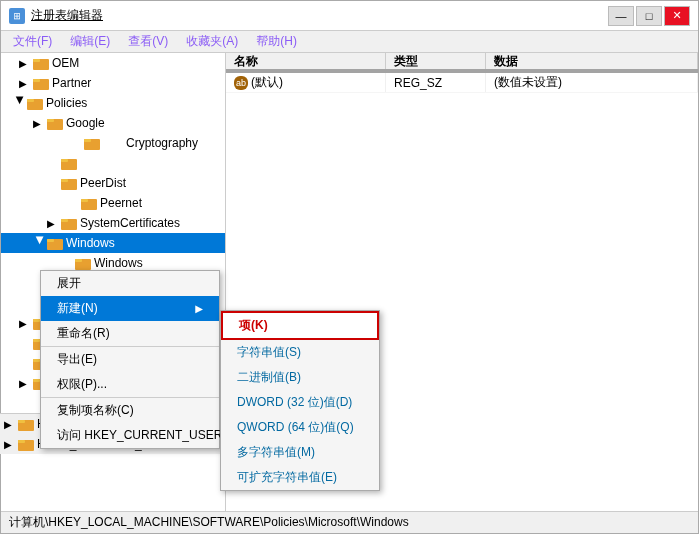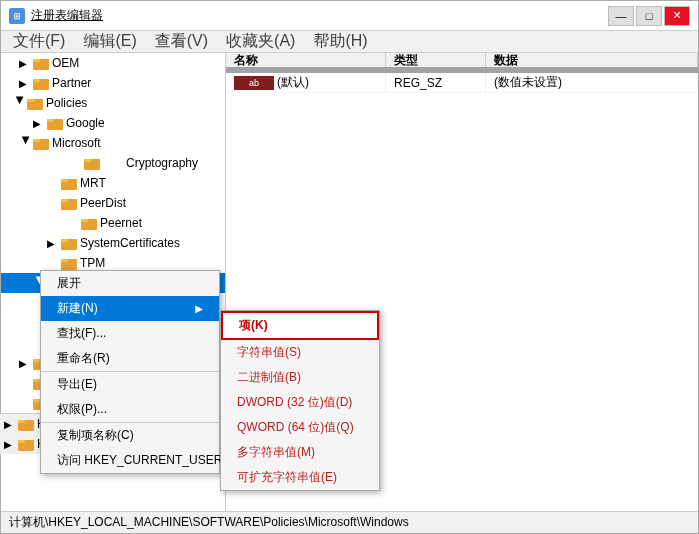--- a/index.html
+++ b/index.html
@@ -78,22 +78,22 @@
       display: flex;
       align-items: center;
       padding: 0 4px;
       border-bottom: 1px solid #ccc;
       gap: 2px;
     }
 
     .menu-item {
       padding: 2px 8px;
       cursor: pointer;
-      font-size: 16px;
-      color: #404040;
+      font-size: 12px;
+      color: #8b5cf6;
     }
 
     
     .main-area {
       display: flex;
       flex: 1;
       overflow: hidden;
     }
 
     
@@ -138,21 +138,21 @@
       flex: 1;
       background: #fff;
       display: flex;
       flex-direction: column;
       overflow: hidden;
     }
 
     .content-header {
       display: flex;
       background: #f0f0f0;
-      border-bottom: 6px solid #a3a3a3;
+      border-bottom: 4px solid #a3a3a3;
       height: 20px;
     }
 
     .content-col {
       padding: 2px 8px;
       font-size: 12px;
       font-weight: bold;
       border-right: 1px solid #ccc;
       display: flex;
       align-items: center;
@@ -231,21 +231,21 @@
       background: #f5f5f5;
       border: 1px solid #aaa;
       box-shadow: 2px 2px 6px rgba(0,0,0,0.3);
       z-index: 101;
       font-size: 12px;
     }
 
     .submenu-item {
       padding: 4px 16px;
       cursor: pointer;
-      color: #b91c1c;
+      color: #0369a1;
       white-space: nowrap;
     }
     .submenu-item.highlighted {
       background: white;
       border: 1px solid #cc0000;
       color: #cc0000;
       font-weight: bold;
     }
 
     
@@ -257,26 +257,26 @@
       flex-shrink: 0;
     }
 
     
     ::-webkit-scrollbar { width: 14px; }
     ::-webkit-scrollbar-track { background: #f0f0f0; }
     ::-webkit-scrollbar-thumb { background: #c0c0c0; border: 1px solid #aaa; }
 
     .ab-icon {
       display: inline-block;
-      background: #7f1d1d;
+      background: #a16207;
       color: white;
       font-size: 9px;
-      padding: 0 15px;
+      padding: 0 2px;
       margin-right: 3px;
-      border-radius: 0;
+      border-radius: 6px;
       line-height: 14px;
     }
   </style>
 </head>
 <body>
 
 <div class="window">
 
   <div class="title-bar">
     <div class="title-bar-left">
@@ -332,45 +332,36 @@
 
         <div class="tree-item" style="padding-left: 32px;">
           <span class="arrow">▶</span>
           <svg class="folder" viewBox="0 0 16 14">
               <rect x="0" y="3" width="16" height="11" fill="#E8A030" rx="1"></rect>
               <rect x="0" y="3" width="7" height="3" fill="#F0C040" rx="1"></rect>
             </svg>
           <span class="label">Google</span>
         </div>
 
-        <div class="tree-item" style="padding-left: 18px;">
-          <span class="arrow" style="transform:rotate(90deg); display:inline-block;">▶</span>
-          <svg class="folder" viewBox="0 0 16 14">
-              <rect x="0" y="3" width="16" height="11" fill="#E8A030" rx="1"></rect>
-              <rect x="0" y="3" width="7" height="3" fill="#F0C040" rx="1"></rect>
-            </svg>
-          <span class="label">Microsoft</span>
-        </div>
 
         <div class="tree-item" style="padding-left: 46px; gap: 23px;">
           <span class="arrow" style="visibility:hidden;">▶</span>
           <svg class="folder" viewBox="0 0 16 14">
               <rect x="0" y="3" width="16" height="11" fill="#E8A030" rx="1"></rect>
               <rect x="0" y="3" width="7" height="3" fill="#F0C040" rx="1"></rect>
             </svg>
           <span class="label">Cryptography</span>
         </div>
 
         <div class="tree-item" style="padding-left: 46px;">
           <span class="arrow" style="visibility:hidden;">▶</span>
           <svg class="folder" viewBox="0 0 16 14">
               <rect x="0" y="3" width="16" height="11" fill="#E8A030" rx="1"></rect>
               <rect x="0" y="3" width="7" height="3" fill="#F0C040" rx="1"></rect>
             </svg>
-          <span class="label">MRT</span>
         </div>
 
         <div class="tree-item" style="padding-left: 46px;">
           <span class="arrow" style="visibility:hidden;">▶</span>
           <svg class="folder" viewBox="0 0 16 14">
               <rect x="0" y="3" width="16" height="11" fill="#E8A030" rx="1"></rect>
               <rect x="0" y="3" width="7" height="3" fill="#F0C040" rx="1"></rect>
             </svg>
           <span class="label">PeerDist</span>
         </div>
@@ -386,28 +377,20 @@
 
         <div class="tree-item" style="padding-left: 46px;">
           <span class="arrow">▶</span>
           <svg class="folder" viewBox="0 0 16 14">
               <rect x="0" y="3" width="16" height="11" fill="#E8A030" rx="1"></rect>
               <rect x="0" y="3" width="7" height="3" fill="#F0C040" rx="1"></rect>
             </svg>
           <span class="label">SystemCertificates</span>
         </div>
 
-        <div class="tree-item" style="padding-left: 46px;">
-          <span class="arrow" style="visibility:hidden;">▶</span>
-          <svg class="folder" viewBox="0 0 16 14">
-              <rect x="0" y="3" width="16" height="11" fill="#E8A030" rx="1"></rect>
-              <rect x="0" y="3" width="7" height="3" fill="#F0C040" rx="1"></rect>
-            </svg>
-          <span class="label">TPM</span>
-        </div>
 
         <div class="tree-item selected" style="padding-left: 32px;">
           <span class="arrow" style="transform:rotate(90deg); display:inline-block;">▶</span>
           <svg class="folder" viewBox="0 0 16 14">
               <rect x="0" y="3" width="16" height="11" fill="#E8A030" rx="1"></rect>
               <rect x="0" y="3" width="7" height="3" fill="#F0C040" rx="1"></rect>
             </svg>
           <span class="label">Windows</span>
         </div>
 
@@ -500,23 +483,20 @@
     <span>计算机\HKEY_LOCAL_MACHINE\SOFTWARE\Policies\Microsoft\Windows</span>
   </div>
 
   <div class="context-menu">
     <div class="ctx-item">
       <span>展开</span>
     </div>
     <div class="ctx-item highlighted">
       <span>新建(N)</span>
       <span class="arrow-right">▶</span>
-    </div>
-    <div class="ctx-item">
-      <span>查找(F)...</span>
     </div>
     <div class="ctx-item">
       <span>重命名(R)</span>
     </div>
     <div class="ctx-item separator">
       <span>导出(E)</span>
     </div>
     <div class="ctx-item">
       <span>权限(P)...</span>
     </div>

